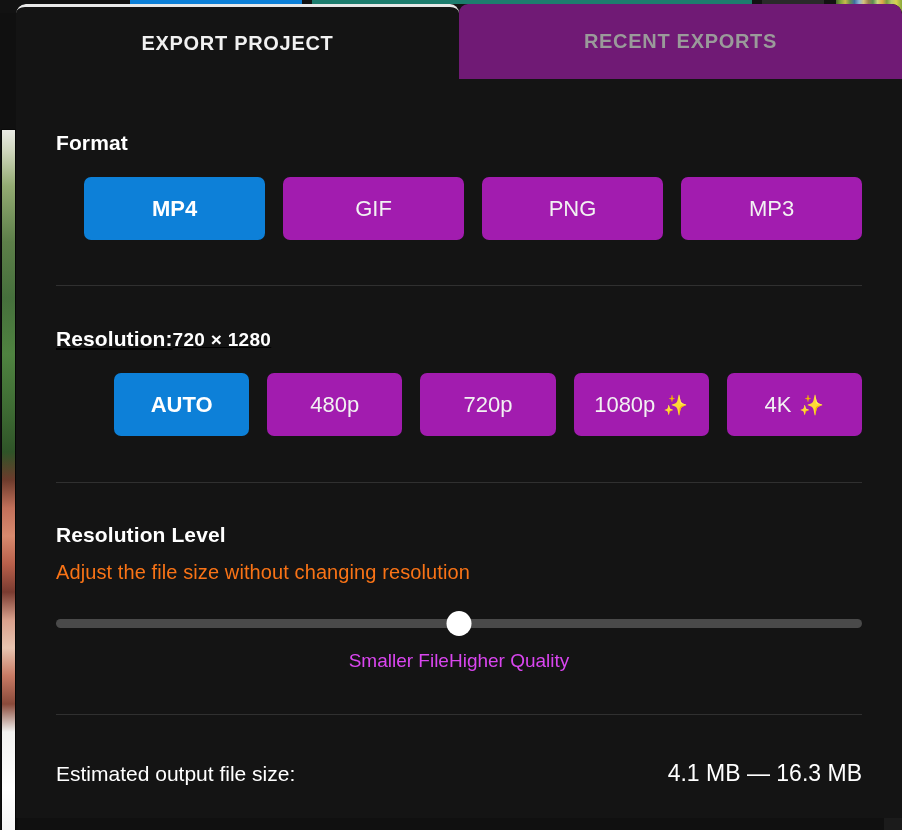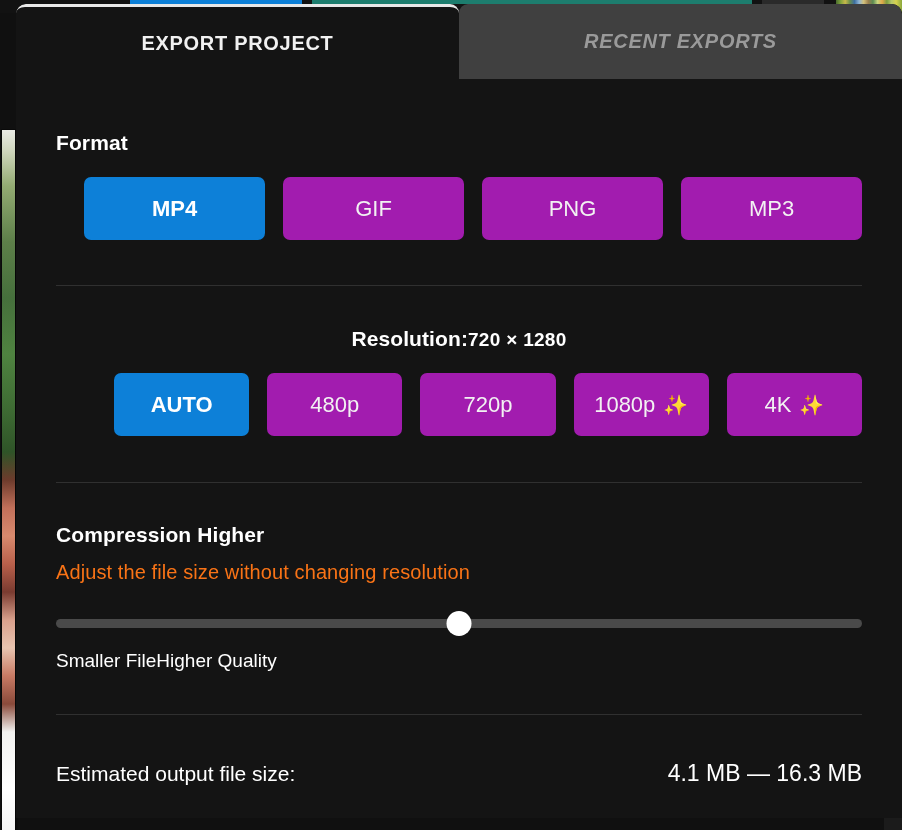--- a/index.html
+++ b/index.html
@@ -166,47 +166,47 @@
 
   .tab.active {
     background: #141414;
     color: #f1f1f1;
     border-top: 3px solid #e8e8e8;
     border-radius: 9px 9px 0 0;
     height: 75px;
   }
 
   .tab.inactive {
-    background: #404040;
+    background: #701a75;
     color: #9a9a9a;
     border-radius: 9px 9px 0 0;
     height: 75px;
     margin-top: 0;
-    font-style: italic;
   }
 
   
   .modal-body {
     padding: 0 40px;
     position: relative;
   }
 
   .section { padding-top: 0; }
 
   .section-title {
     font-size: 21px;
     font-weight: bold;
     color: #ffffff;
     letter-spacing: 0.1px;
   }
 
   .section-head-row {
     display: flex;
     align-items: baseline;
-    justify-content: center;
+    justify-content: flex-start;
+    text-decoration: underline;
   }
 
   .res-value {
     font-size: 19px;
     font-weight: bold;
     color: #ffffff;
     letter-spacing: 0.3px;
   }
 
   .btn-row {
@@ -276,23 +276,23 @@
     position: absolute;
     width: 25px; height: 25px;
     border-radius: 50%;
     background: #ffffff;
     transform: translateX(-50%);
     cursor: pointer;
   }
 
   .slider-labels {
     display: flex;
-    justify-content: flex-start;
+    justify-content: center;
     font-size: 19px;
-    color: #ffffff;
+    color: #d946ef;
   }
 
   .estimate-row {
     display: flex;
     align-items: baseline;
     justify-content: space-between;
   }
 
   .estimate-label {
     font-size: 21px;
@@ -380,21 +380,21 @@
           <button class="opt-btn">
             <span>4K</span>
             <span class="sparkle">✨</span>
           </button>
         </div>
       </div>
 
       <div class="divider" style="margin-top:46px;"></div>
 
       <div class="section" style="margin-top:40px;">
-        <div class="section-title">Compression Higher</div>
+        <div class="section-title">Resolution Level</div>
         <div class="sub-text" style="margin-top:14px;">Adjust the file size without changing resolution</div>
 
         <div class="slider-wrap" style="margin-top:24px;">
           <div class="slider-track"></div>
           <div class="slider-thumb" id="slider-thumb" style="left: 50%;"></div>
         </div>
 
         <div class="slider-labels" style="margin-top:12px;">
           <span>Smaller File</span>
           <span>Higher Quality</span>

